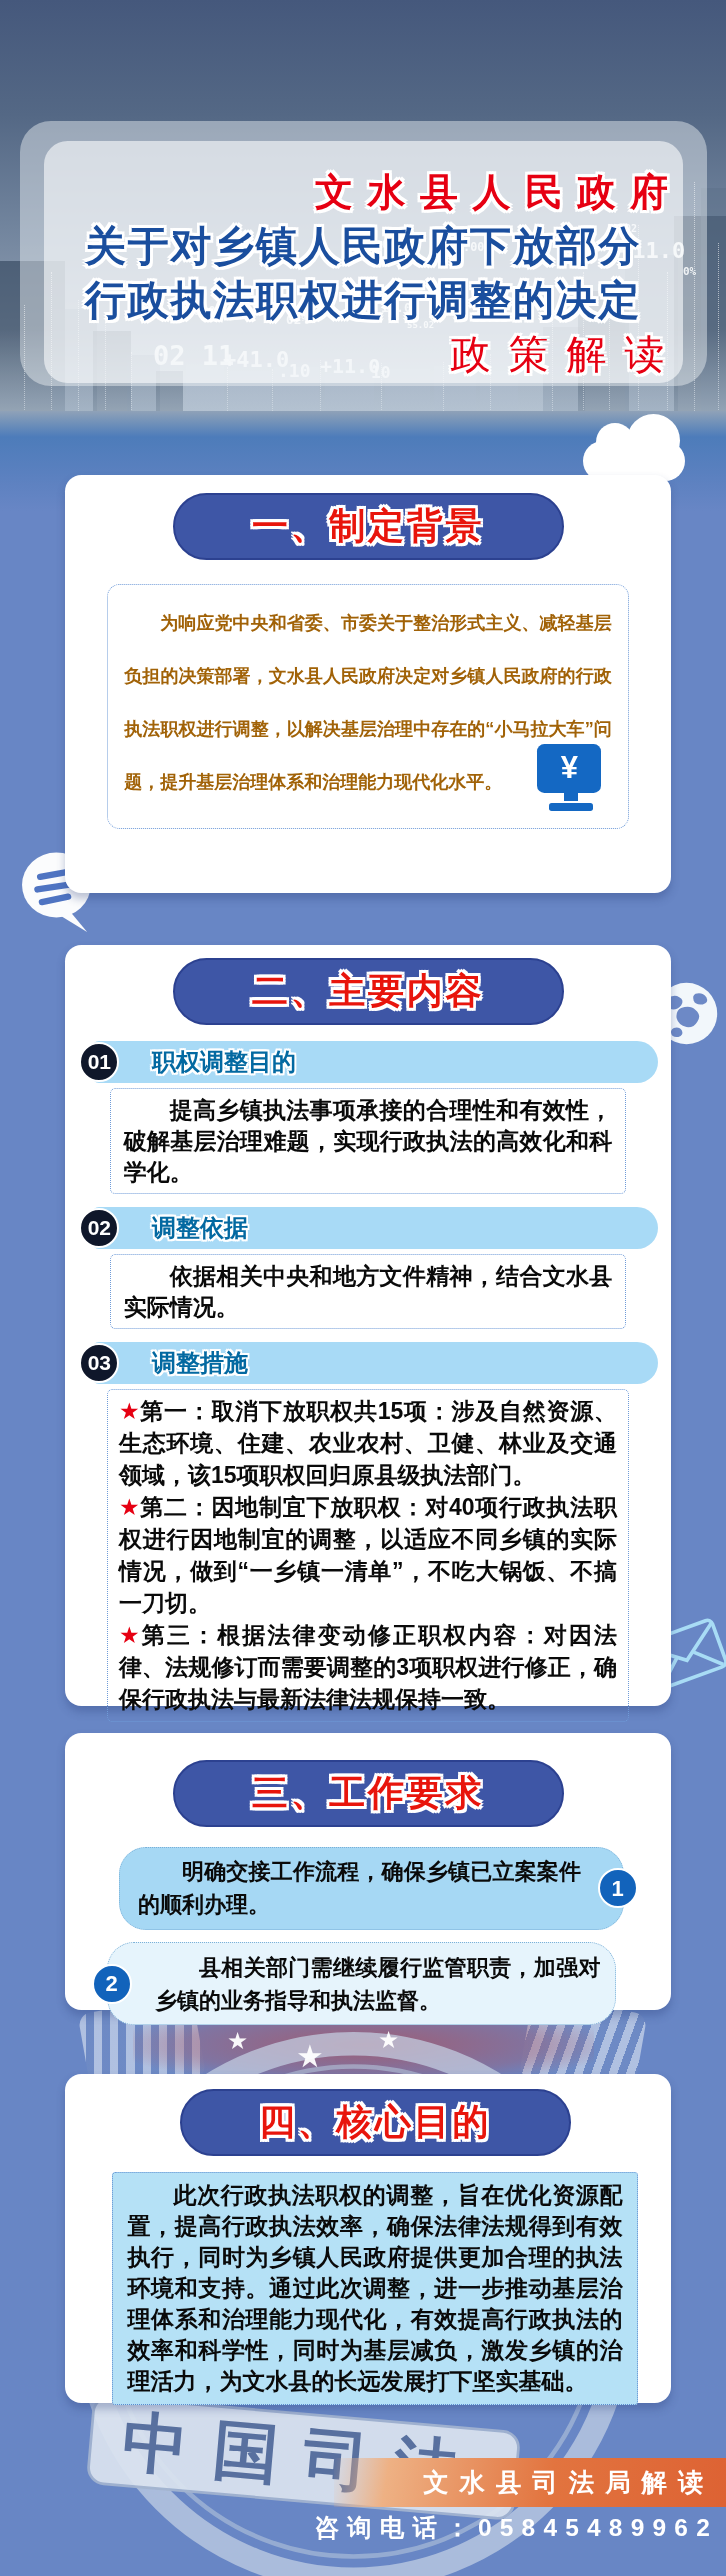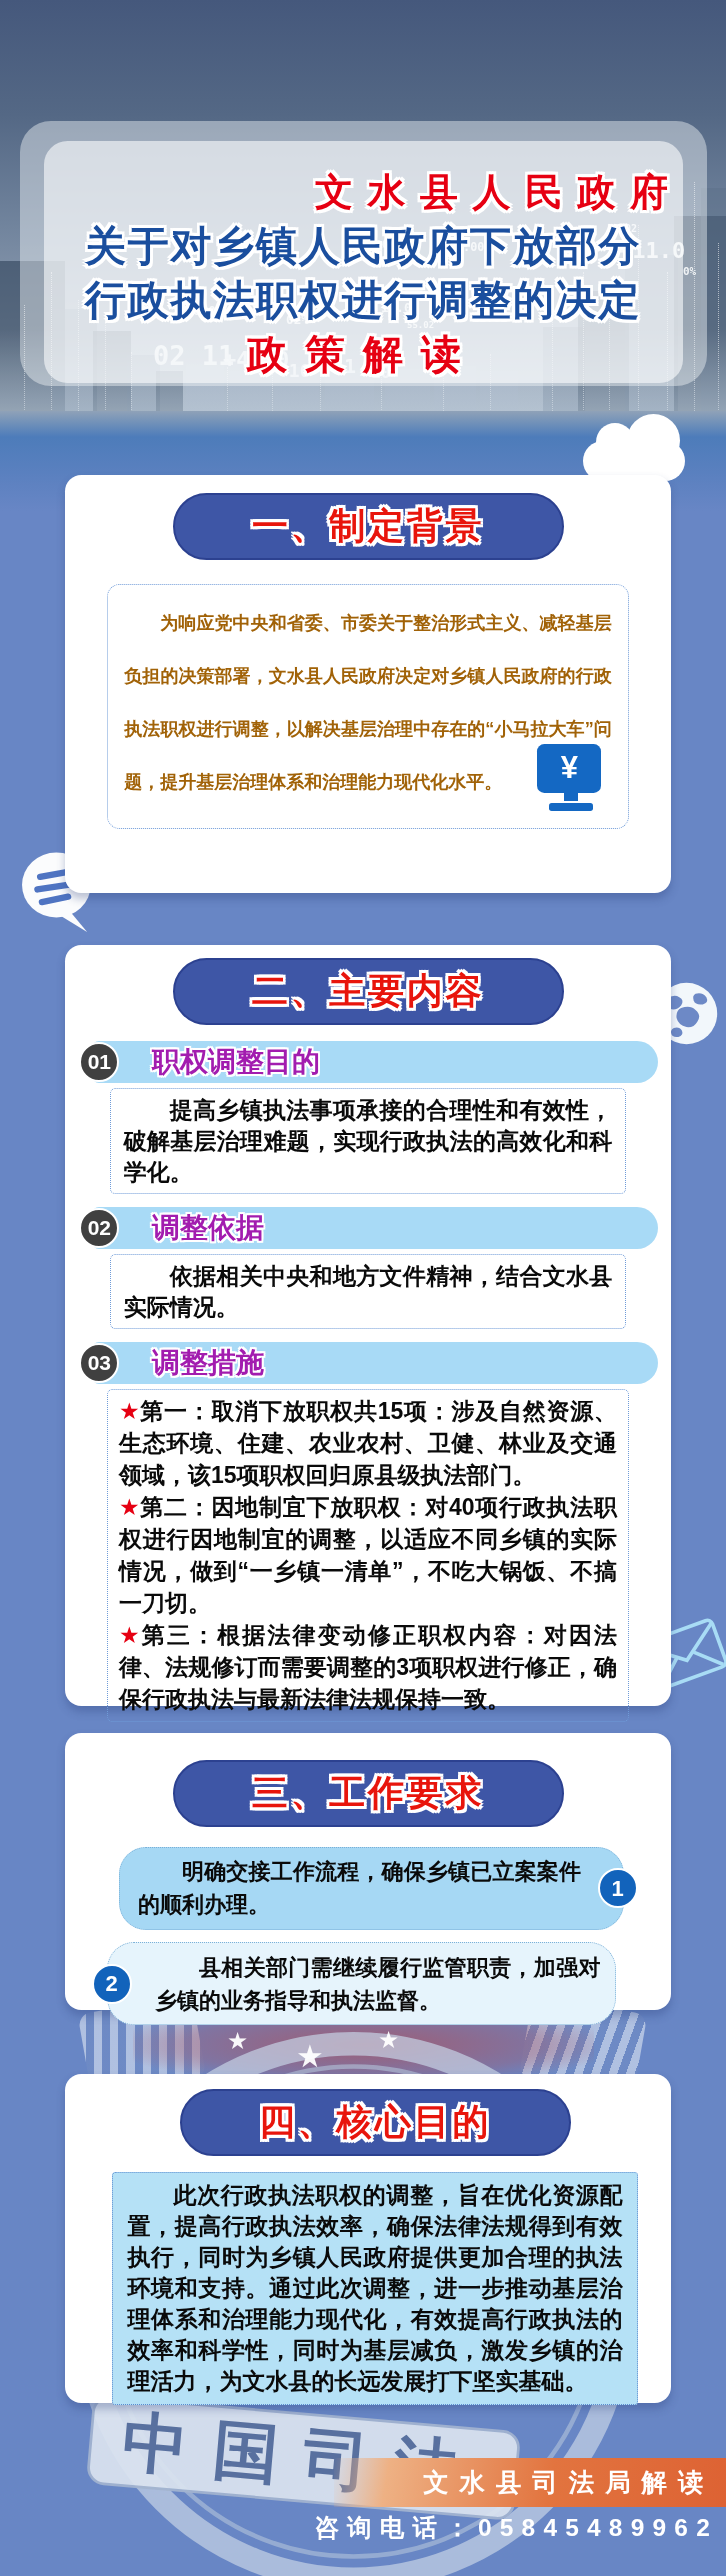--- a/index.html
+++ b/index.html
@@ -26,21 +26,21 @@
 
   
   .title-outer { position:absolute; left:20px; top:121px; width:687px; height:265px;
           background:rgba(240,243,247,.45); border-radius:31px; }
   .title-inner { position:absolute; left:23.6px; top:20px; width:639px; height:242px;
           background:rgba(248,250,252,.62); border-radius:23.6px; text-align:center; padding-top:23.6px; }
   .ow3 { text-shadow:-2.7px -2.7px 0 #fff,2.7px -2.7px 0 #fff,-2.7px 2.7px 0 #fff,2.7px 2.7px 0 #fff,-2.7px 0 0 #fff,2.7px 0 0 #fff,0 -2.7px 0 #fff,0 2.7px 0 #fff; }
   .ow2 { text-shadow:-1.8px -1.8px 0 #fff,1.8px -1.8px 0 #fff,-1.8px 1.8px 0 #fff,1.8px 1.8px 0 #fff,-1.8px 0 0 #fff,1.8px 0 0 #fff,0 -1.8px 0 #fff,0 1.8px 0 #fff; }
   .t-red1 { font-family:"Liberation Serif","DejaVu Serif",serif; font-size:38px; font-weight:bold; color:#e60012; letter-spacing:14.5px; line-height:54px;text-align:right; }
   .t-blue { font-size:41px; font-weight:bold; color:#1a4e9e; letter-spacing:1.8px; line-height:54px; }
-  .t-red2 { font-family:"Liberation Serif","DejaVu Serif",serif; font-size:40px; font-weight:bold; color:#e60012; letter-spacing:18px; line-height:56px; }
+  .t-red2 { font-family:"Liberation Serif","DejaVu Serif",serif; font-size:40px; font-weight:normal; color:#e60012; letter-spacing:18px; line-height:56px;text-align:right; }
 
   
   .card { position:absolute; left:65px; width:606px; background:#fff; border-radius:16.3px;
           box-shadow:0 5.4px 9px rgba(40,60,120,.30); z-index:2; }
   .c1 { top:475px; height:418px; }
   .c2 { top:945px; height:761px; }
   .c3 { top:1733px; height:277px; }
   .c4 { top:2074px; height:329px;padding-left:14px; }
   .pill { width:391px; height:67px; margin:0 auto; background:#3e56a6; border:2.7px solid #2c4190;
           border-radius:36px; display:flex; align-items:center; justify-content:center;
@@ -57,23 +57,23 @@
   .mon-scr { width:64px; height:49px; background:#1468c3; border-radius:7.3px; color:#fff;
           font-size:31px; font-weight:bold; display:flex; align-items:center; justify-content:center; }
   .mon-neck { width:14.5px; height:8.2px; background:#1468c3; margin:0 auto; }
   .mon-base { width:44px; height:8.2px; background:#1468c3; border-radius:2.7px; margin:1.8px auto 0; }
 
   
   .bar { position:relative; margin:16.3px 12.7px 0 27px; height:42px; background:#a8daf6;
           border-radius:7.3px 22px 22px 7.3px; display:flex; align-items:center; padding-left:60px; }
   .bar + .bar, .sec-box + .bar { margin-top:12.7px; }
   .badge { position:absolute; left:-12.7px; top:50%; transform:translateY(-50%); width:40px; height:40px;
-          background:#404040; border:2.7px solid #fff; border-radius:50%; color:#fff; font-size:21px;
+          background:#0f172a; border:2.7px solid #fff; border-radius:50%; color:#fff; font-size:21px;
           font-weight:bold; display:flex; align-items:center; justify-content:center; }
-  .bar-t { font-size:28px; font-weight:bold; color:#a21caf; }
+  .bar-t { font-size:24px; font-weight:bold; color:#0369a1; }
   .sec-box { margin:5.4px 45px 0; border:1.8px dotted #6f9bd8; border-radius:5.4px;
           padding:5.4px 12.7px; font-size:23px; line-height:31px; color:#0a0a0a; font-weight:600; text-align:justify; }
   .m-box { margin:5.4px 42px 0; padding:5.4px 11px; line-height:32px; }
   .measure { text-indent:0; }
   .star { color:#e60012; }
 
   
   .bubble { position:relative; border:1.8px dotted #7ab0d8; border-radius:27px;
           font-size:22px; line-height:33px; font-weight:600; color:#0a0a0a; text-align:justify; text-indent:2em; }
   .bub1 { margin:20px 0 0 54px; width:505px; background:#a6d8f4; padding:7.3px 42px 7.3px 18px; }

